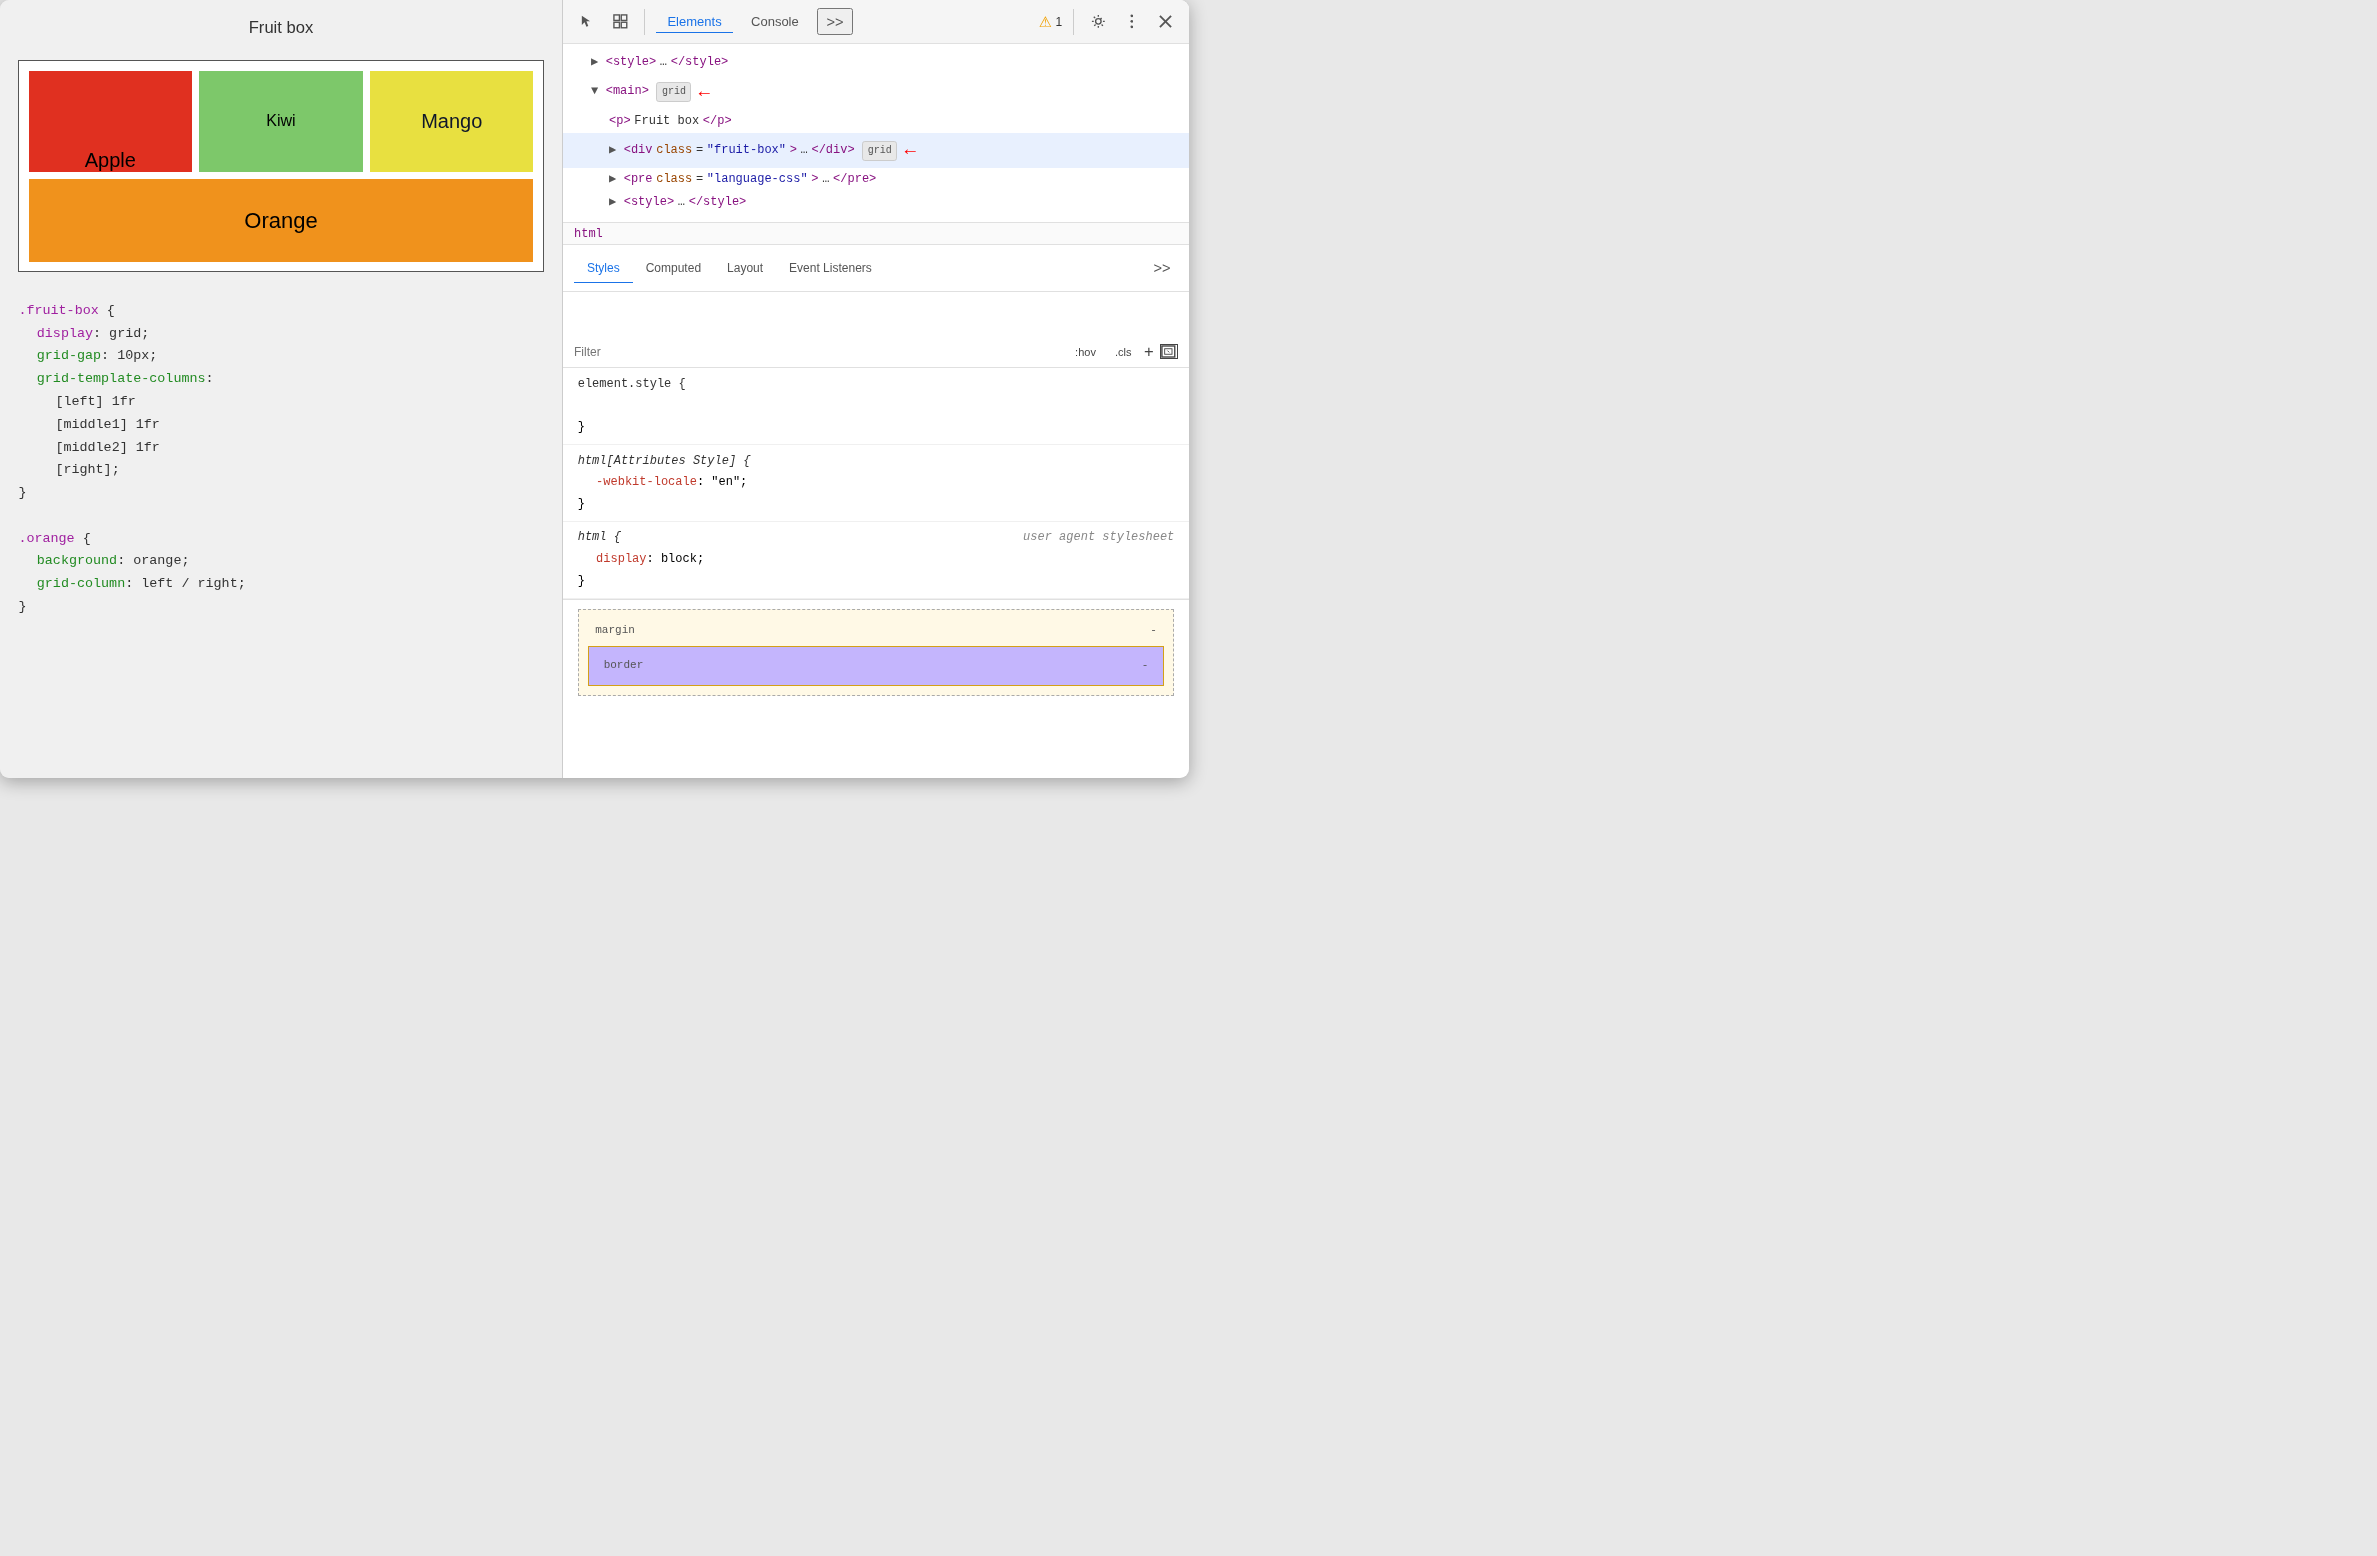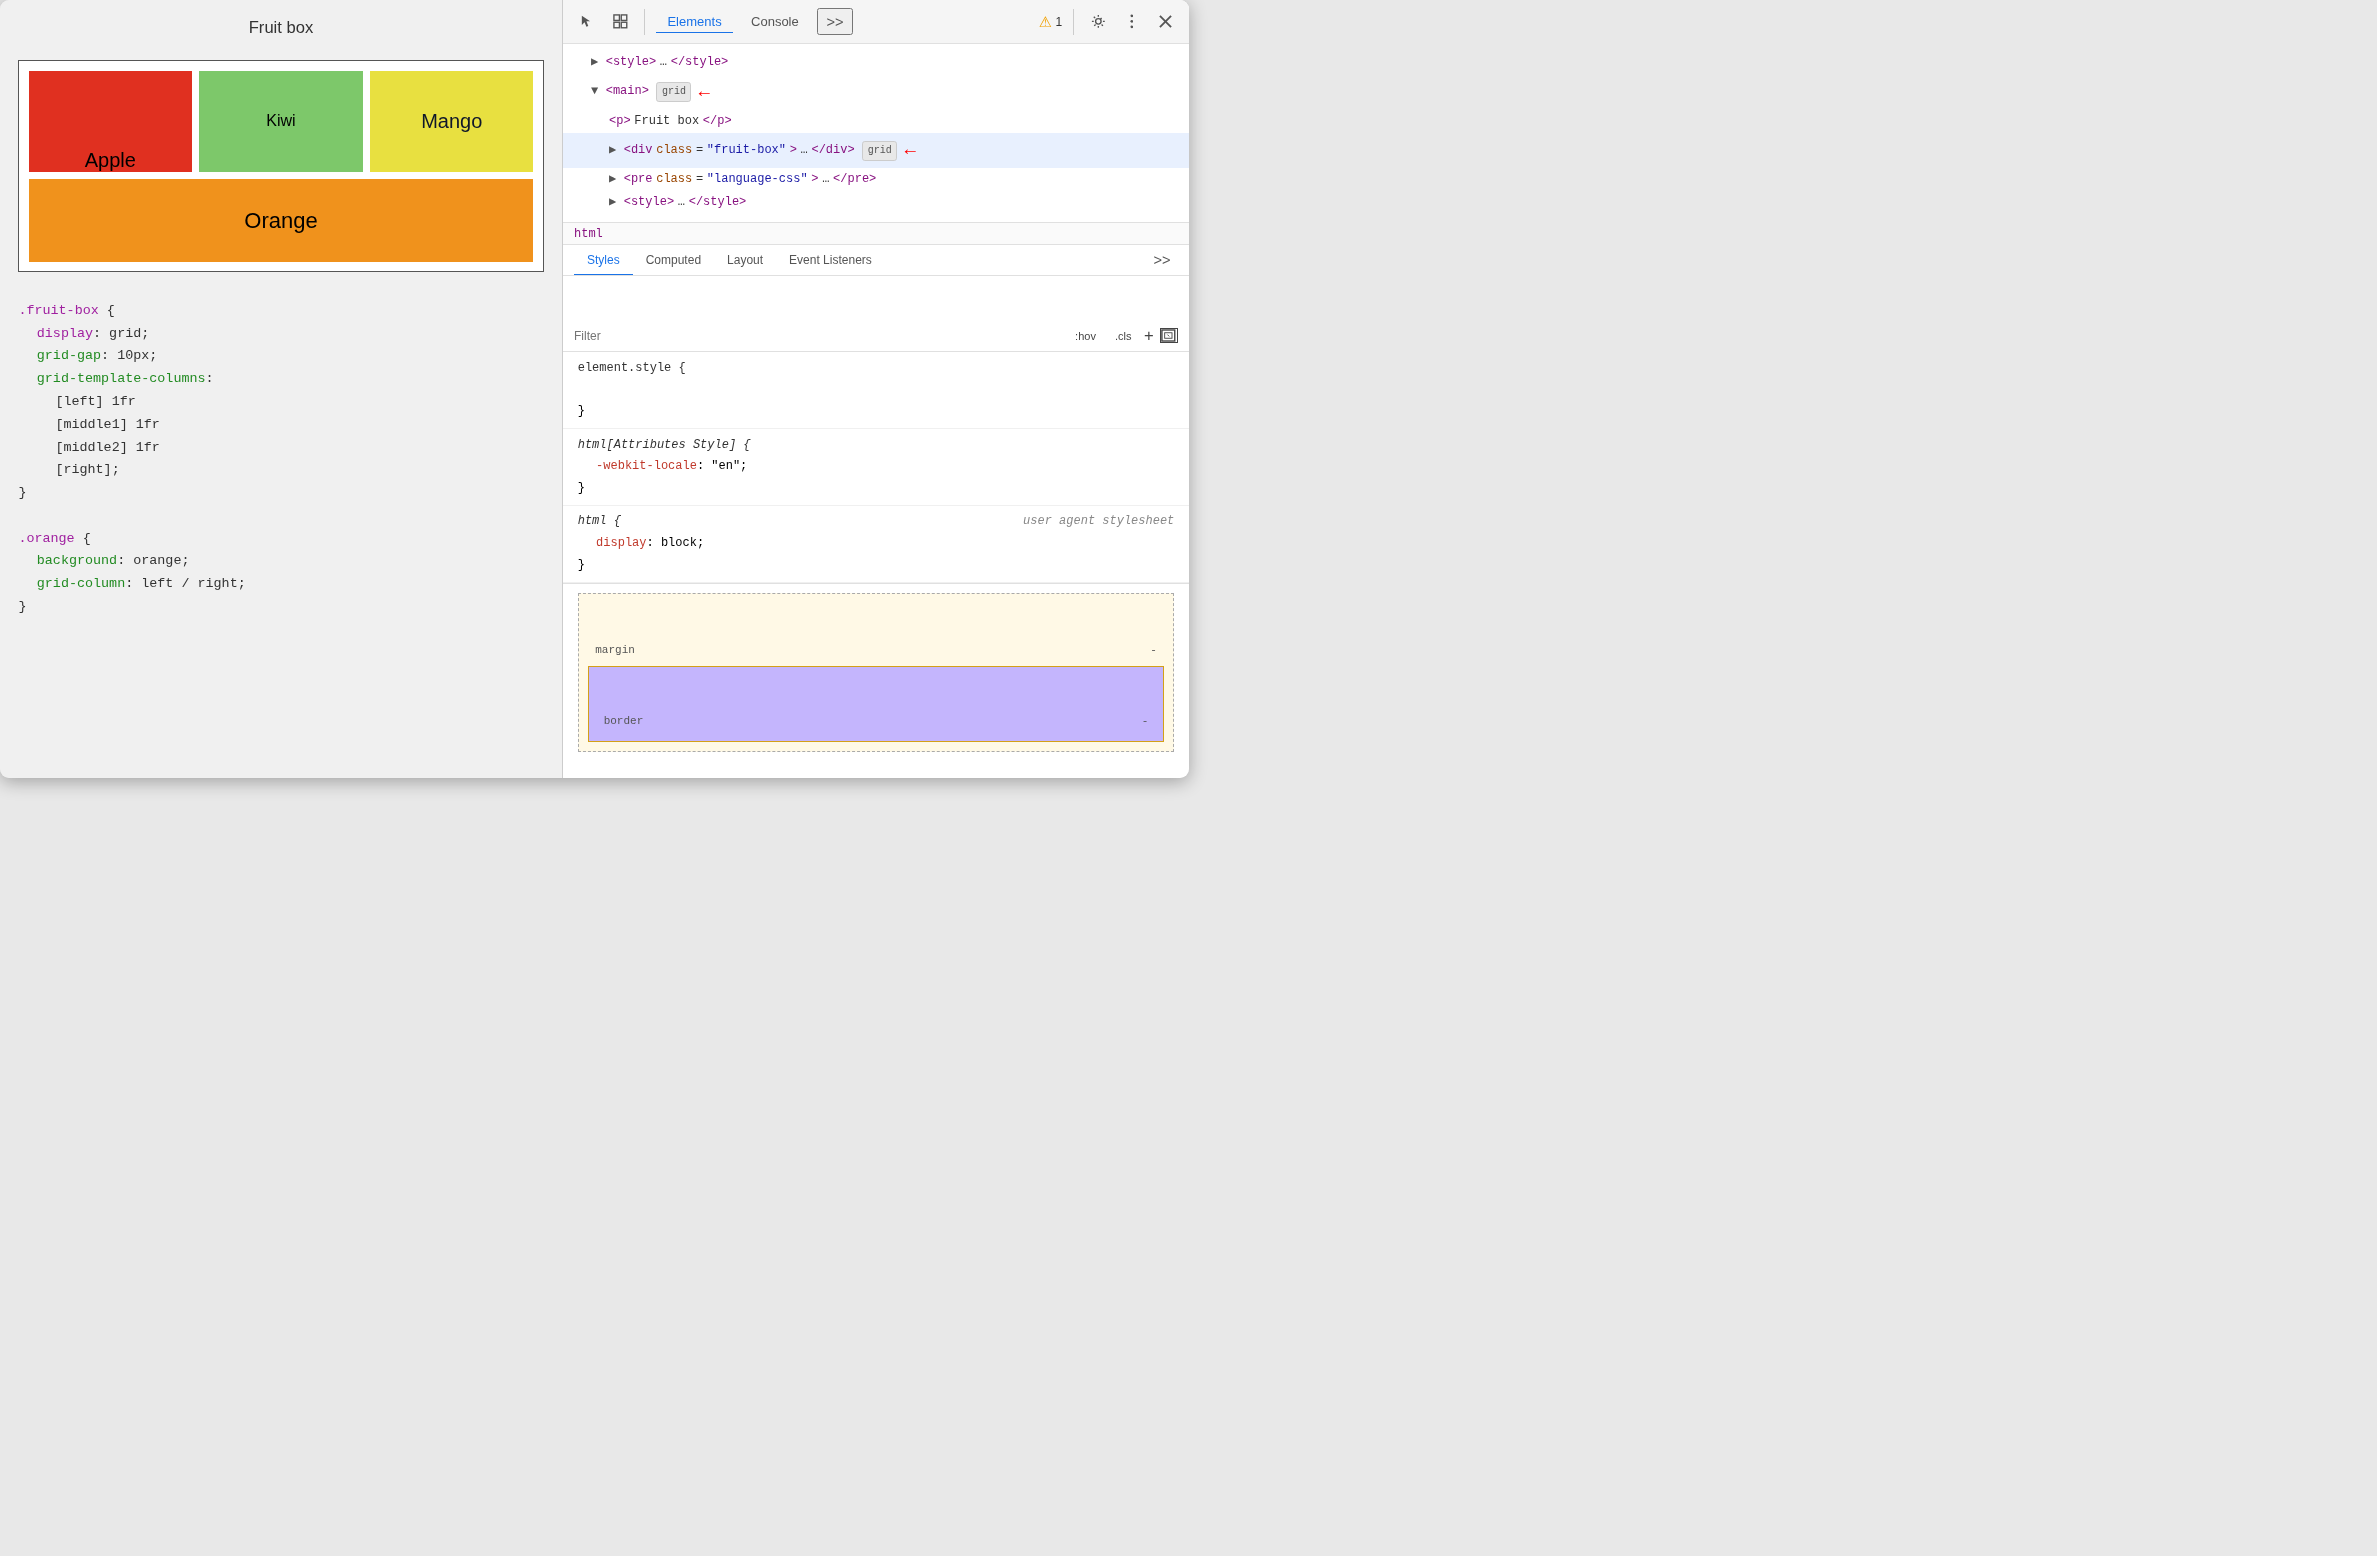--- a/index.html
+++ b/index.html
@@ -245,21 +245,21 @@
 
     .breadcrumb-tag {
       color: #881280;
     }
 
     
     .styles-tabbar {
       display: flex;
       align-items: center;
       border-bottom: 0.9px solid #e0e0e0;
-      padding: 0 11px;
+      padding: 8px 11px;
       background: #fff;
       gap: 0;
     }
 
     .styles-tab {
       padding: 7.4px 13px;
       font-size: 12px;
       cursor: pointer;
       color: #555;
       border: none;
@@ -377,21 +377,20 @@
       position: relative;
     }
 
     .box-model-row {
       display: flex;
       justify-content: space-between;
       align-items: flex-start;
       font-size: 11px;
       color: #555;
       padding: 1.8px 7.4px;
-      margin-top: 36px;
     }
 
     .box-model-label {
       font-size: 11px;
       color: #555;
     }
 
     .box-model-inner {
       border: 0.9px solid #d4a017;
       background: #c4b5fd;

